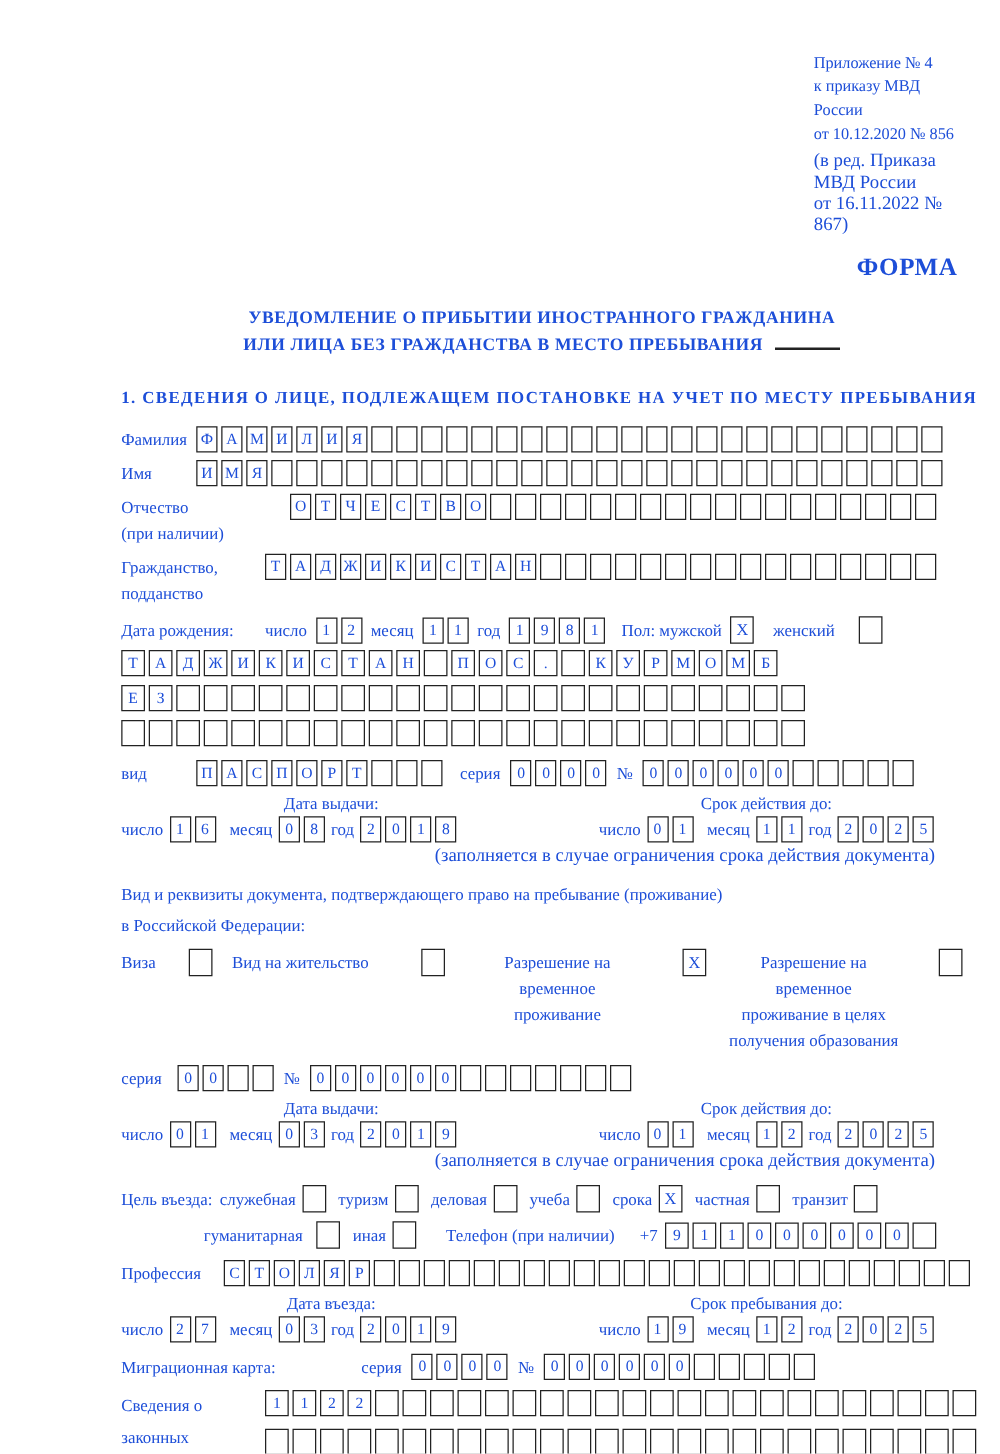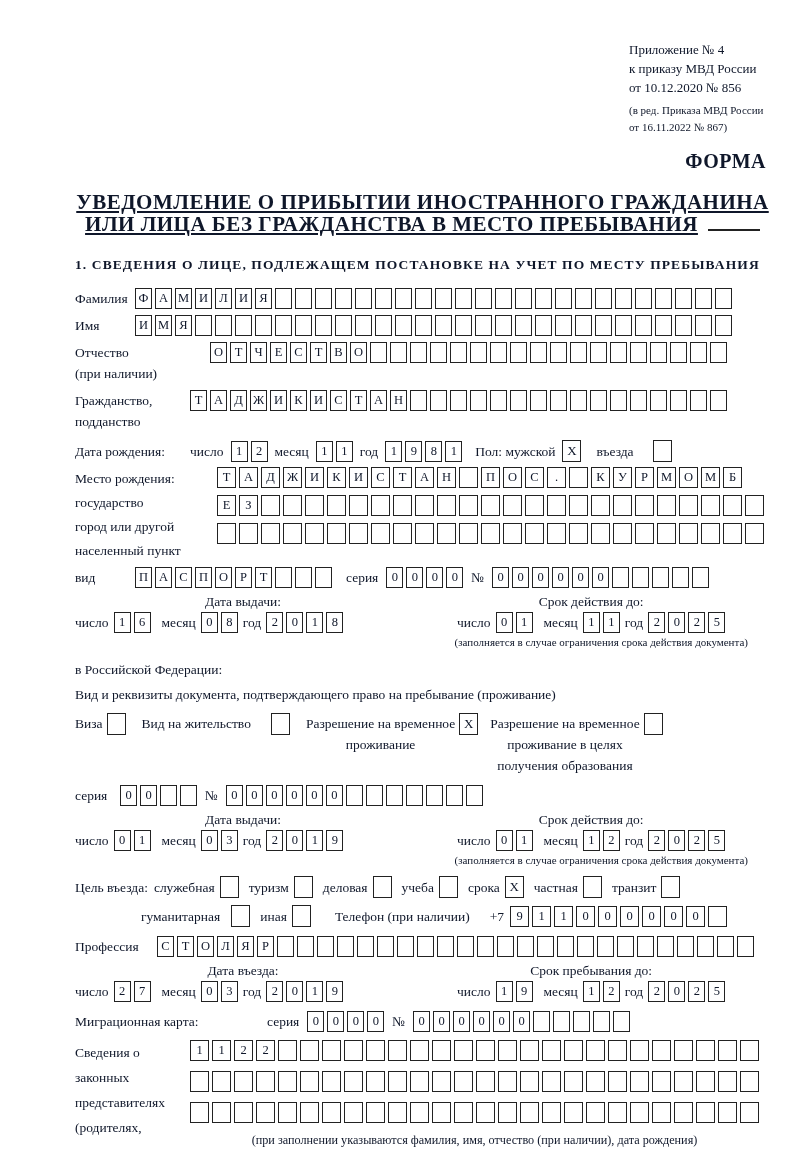--- a/index.html
+++ b/index.html
@@ -1,26 +1,26 @@
 <!DOCTYPE html>
 <html><head>
 <meta charset="utf-8">
 <style>
   html,body{margin:0;padding:0;background:#fff;}
   .page{
-    width:800px;height:1163px;background:#fff;color:#0f172a;
+    width:800px;height:1163px;background:#fff;color:#1d4ed8;
     font-family:"Liberation Serif","DejaVu Serif",serif;
     font-size:13.5px;position:relative;box-sizing:border-box;
-    padding:40px 30px 0 75px;overflow:hidden;
+    padding:40px 30px 0 97px;overflow:hidden;
   }
   .appendix{margin-left:554px;line-height:19px;font-size:13px;}
-  .appendix .sub{font-size:11px;line-height:17px;}
+  .appendix .sub{font-size:15px;line-height:17px;}
   .appendix .sub.first{margin-top:5px;}
   .forma{text-align:right;padding-right:4px;font-weight:bold;font-size:20px;margin-top:14px;letter-spacing:.5px;}
-  .title{text-align:center;font-weight:bold;font-size:21px;margin-top:18px;line-height:22px;letter-spacing:.5px;text-decoration:underline;}
+  .title{text-align:center;font-weight:bold;font-size:14px;margin-top:18px;line-height:22px;letter-spacing:.5px;}
   .blank-line{display:inline-block;width:52px;border-bottom:2px solid #222;margin-left:10px;}
   .section1{font-weight:bold;font-size:13.5px;margin-top:22px;letter-spacing:1.1px;white-space:nowrap;}
   .row{display:flex;align-items:flex-start;margin-top:6px;}
   .row.c{align-items:center;}
   .lbl{line-height:21px;white-space:nowrap;}
   .w60{width:60px;flex:0 0 60px;}
   .w82{width:82px;flex:0 0 82px;}
   .w115{width:115px;flex:0 0 115px;}
   .w135{width:135px;flex:0 0 135px;}
   .w142{width:142px;flex:0 0 142px;}
@@ -38,24 +38,24 @@
   .stack .cells{margin-bottom:7px;}
   .stack2 .cells{margin-bottom:10px;}
   .mp-labels{line-height:24px;}
   .rep-labels{line-height:25px;}
   .doc-heading{font-weight:bold;text-align:center;margin-top:4px;padding-left:28px;}
   .dates{display:flex;margin-top:6px;}
   .dgroup.left{width:336px;flex:0 0 336px;}
   .dgroup.right{margin-left:46px;}
   .dg-head{text-align:center;margin-bottom:2px;}
   .dg-row{display:flex;align-items:center;gap:5px;}
-  .footnote{font-size:11px;margin-top:3px;text-align:right;padding-right:22px;}
+  .footnote{font-size:15px;margin-top:3px;text-align:right;padding-right:22px;}
   .intro{margin-top:9px;line-height:25px;}
   .opts-row{display:flex;align-items:flex-start;margin-top:6px;}
-  .opt{display:flex;align-items:flex-start;gap:4px;}
+  .opt{display:flex;align-items:flex-start;gap:26px;}
   .opt-center{text-align:center;line-height:21px;}
   .ml12{margin-left:12px;} .ml14{margin-left:14px;} .ml16{margin-left:16px;justify-content:space-between;}
   .ml20{margin-left:20px;} .ml24{margin-left:24px;} .ml8{margin-left:8px;} .ml6{margin-left:6px;}
   .purpose-opt{display:inline-flex;align-items:center;gap:5px;margin-left:10px;}
   .rep-footnote{font-size:12.2px;text-align:center;margin-top:4px;}
 </style>
 </head>
 <body>
 
 <div class="page">
@@ -234,31 +234,25 @@
       </span>
     <span class="lbl">год</span>
     <span class="cells">
         <span class="cell">1</span>
         <span class="cell">9</span>
         <span class="cell">8</span>
         <span class="cell">1</span>
       </span>
     <span class="lbl ml6"><span>Пол:</span> <span>мужской</span></span>
     <span class="box">X</span>
-    <span class="lbl ml8">въезда</span>
+    <span class="lbl ml8">женский</span>
     <span class="box ml12"></span>
   </div>
 
   <div class="row" style="margin-top:5px">
-    <span class="lbl w142 mp-labels">
-      <span>Место рождения:</span><br>
-      <span>государство</span><br>
-      <span>город или другой</span><br>
-      <span>населенный пункт</span>
-    </span>
     <span class="stack">
       <span class="cells wide" style="display:flex">
           <span class="cell">Т</span>
           <span class="cell">А</span>
           <span class="cell">Д</span>
           <span class="cell">Ж</span>
           <span class="cell">И</span>
           <span class="cell">К</span>
           <span class="cell">И</span>
           <span class="cell">С</span>
@@ -416,22 +410,22 @@
             <span class="cell">0</span>
             <span class="cell">2</span>
             <span class="cell">5</span>
           </span>
       </div>
     </div>
   </div>
   <div class="footnote">(заполняется в случае ограничения срока действия документа)</div>
 
   <div class="intro">
+    <div>Вид и реквизиты документа, подтверждающего право на пребывание (проживание)</div>
     <div>в Российской Федерации:</div>
-    <div>Вид и реквизиты документа, подтверждающего право на пребывание (проживание)</div>
   </div>
 
   <div class="opts-row">
     <span class="opt">
       <span class="lbl">Виза</span>
       <span class="box"></span>
     </span>
     <span class="opt ml16">
       <span class="lbl">Вид на жительство</span>
       <span class="box ml16"></span>

